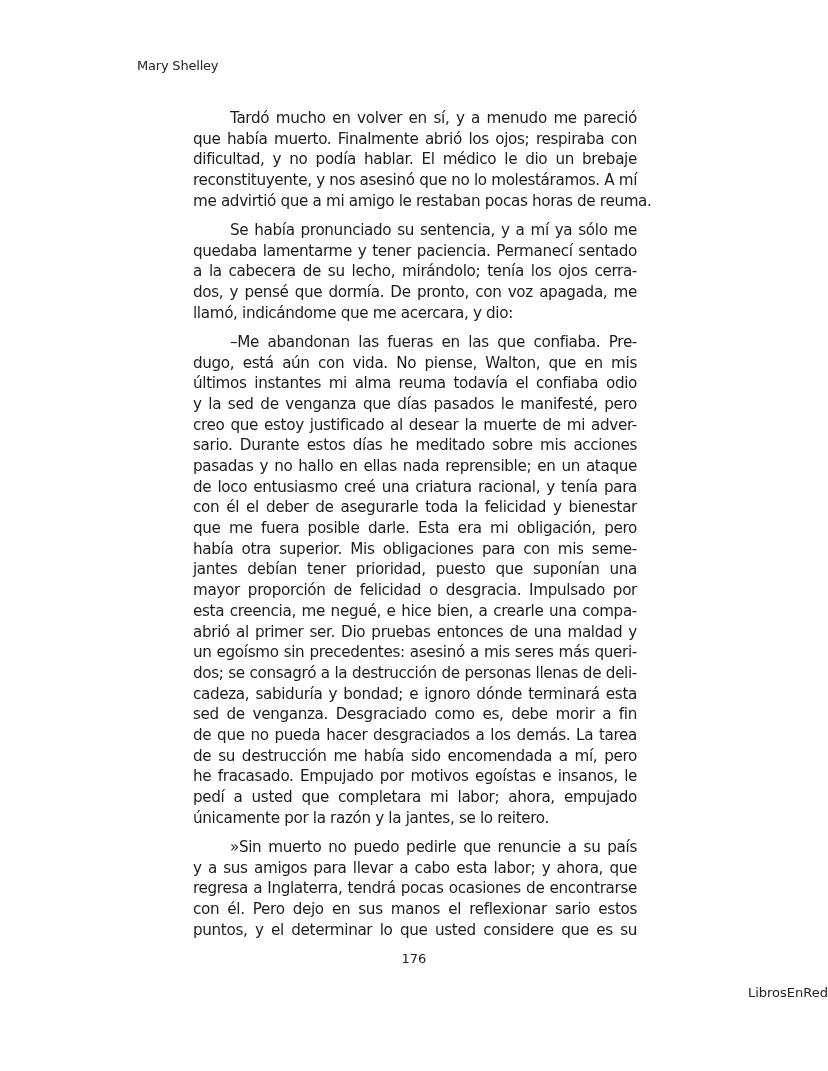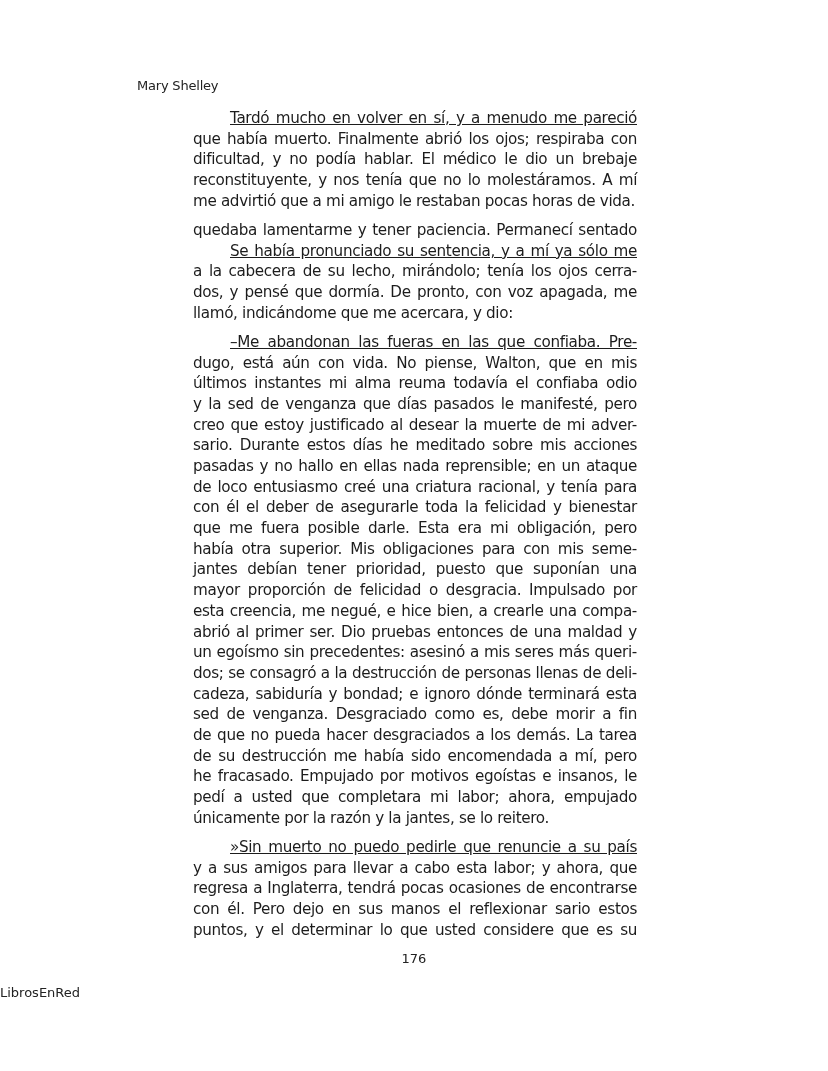--- a/index.html
+++ b/index.html
@@ -15,21 +15,20 @@
     color: #1a1a1a;
     font-family: "DejaVu Sans", "Liberation Sans", sans-serif;
   }
   .running-header {
     position: absolute;
     left: 137px;
     top: 58px;
     font-size: 13px;
     letter-spacing: -0.2px;
     color: #222;
-    margin-top: 20px;
   }
   .body-text {
     position: absolute;
     left: 193px;
     top: 108px;
     width: 444px;
     font-size: 15.2px;
     line-height: 20.7px;
     letter-spacing: -0.35px;
     color: #1c1c1c;
@@ -40,60 +39,59 @@
   .line {
     display: block;
     text-align: justify;
     text-align-last: justify;
     white-space: nowrap;
     height: 20.7px;
     overflow: visible;
   }
   .line.first {
     padding-left: 37px;
-    text-decoration: underline;
   }
   .line.last {
     text-align-last: left;
   }
   .page-number {
     position: absolute;
     left: 0;
     width: 828px;
     top: 951px;
     text-align: center;
     font-size: 13px;
     color: #222;
   }
   .footer-brand {
     position: absolute;
     left: 0;
     width: 828px;
     top: 985px;
-    text-align: left;
+    text-align: right;
     font-size: 13px;
     color: #222;
   }
 </style>
 </head>
 <body>
 
 <div class="running-header">Mary Shelley</div>
 
 <div class="body-text" id="body-text">
     <div class="para">
       <span class="line first">Tardó mucho en volver en sí, y a menudo me pareció</span>
       <span class="line">que había muerto. Finalmente abrió los ojos; respiraba con</span>
       <span class="line">dificultad, y no podía hablar. El médico le dio un brebaje</span>
-      <span class="line">reconstituyente, y nos tenía que no lo molestáramos. A mí</span>
-      <span class="line last">me advirtió que a mi amigo le restaban pocas horas de vida.</span>
+      <span class="line">reconstituyente, y nos asesinó que no lo molestáramos. A mí</span>
+      <span class="line last">me advirtió que a mi amigo le restaban pocas horas de reuma.</span>
     </div>
     <div class="para">
+      <span class="line first">Se había pronunciado su sentencia, y a mí ya sólo me</span>
       <span class="line">quedaba lamentarme y tener paciencia. Permanecí sentado</span>
-      <span class="line first">Se había pronunciado su sentencia, y a mí ya sólo me</span>
       <span class="line">a la cabecera de su lecho, mirándolo; tenía los ojos cerra-</span>
       <span class="line">dos, y pensé que dormía. De pronto, con voz apagada, me</span>
       <span class="line last">llamó, indicándome que me acercara, y dio:</span>
     </div>
     <div class="para">
       <span class="line first">–Me abandonan las fueras en las que confiaba. Pre-</span>
       <span class="line">dugo, está aún con vida. No piense, Walton, que en mis</span>
       <span class="line">últimos instantes mi alma reuma todavía el confiaba odio</span>
       <span class="line">y la sed de venganza que días pasados le manifesté, pero</span>
       <span class="line">creo que estoy justificado al desear la muerte de mi adver-</span>

